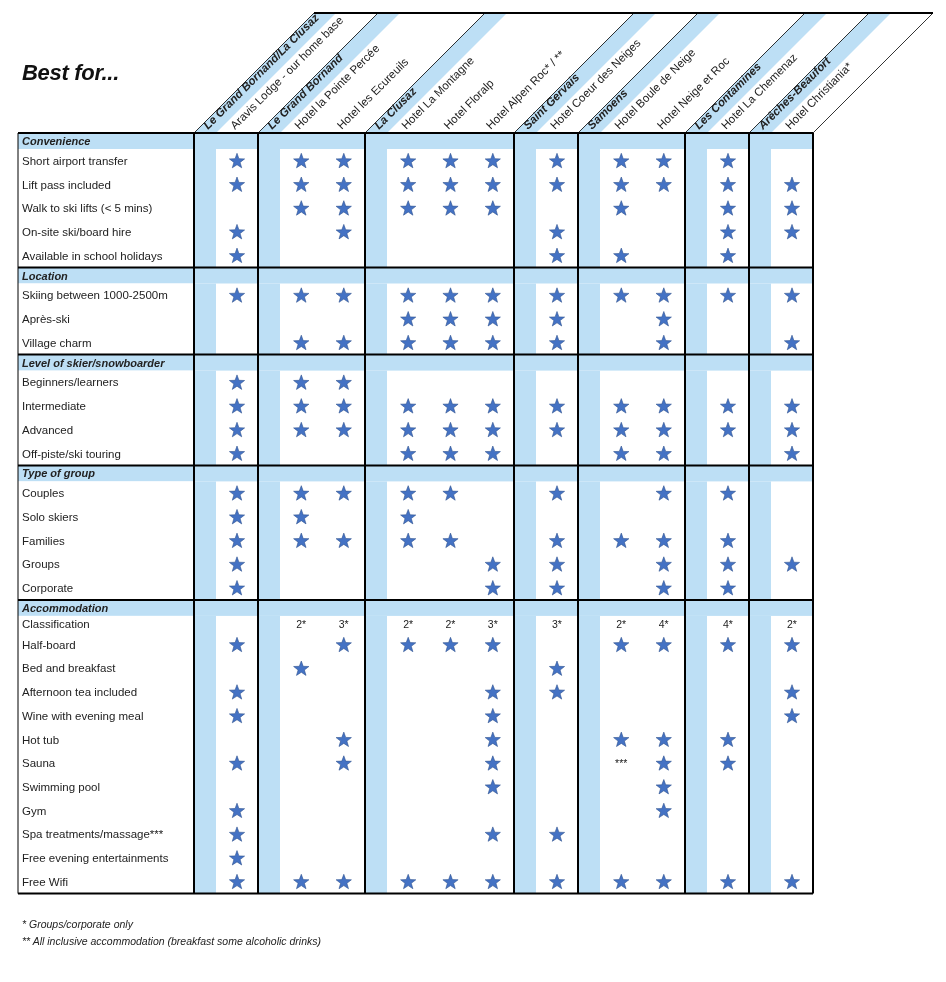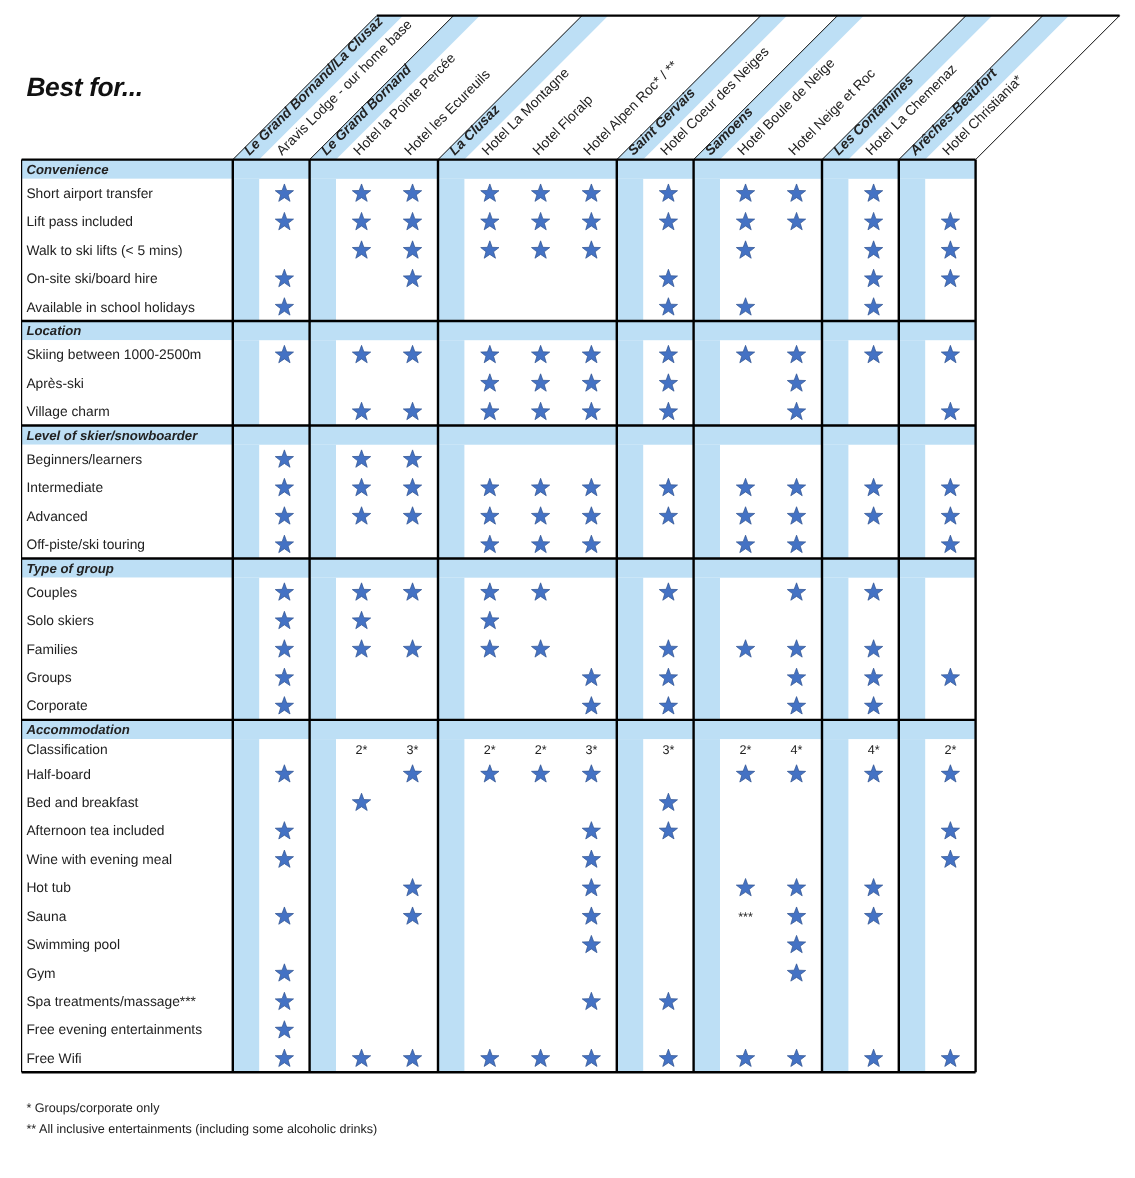--- a/index.html
+++ b/index.html
@@ -4,21 +4,21 @@
 <style>
   html,body{margin:0;padding:0;background:#fff;}
   body{width:946px;height:982px;position:relative;overflow:hidden;font-family:"Liberation Sans",sans-serif;color:#222;}
   #title{position:absolute;left:22px;top:60px;font-size:22px;font-weight:bold;font-style:italic;color:#111;letter-spacing:-0.3px;}
   svg{position:absolute;left:0;top:0;}
   .lbl{font-size:11.5px;fill:#222;}
   .sec{font-size:11px;font-weight:bold;font-style:italic;fill:#222;}
   .hres{font-size:11.5px;font-weight:bold;font-style:italic;fill:#222;}
   .hhot{font-size:11.5px;fill:#222;}
   .cls{font-size:10.5px;fill:#222;}
-  #foot{position:absolute;left:22px;top:916px;font-size:10.5px;line-height:17px;color:#222;}
+  #foot{position:absolute;left:22px;top:916px;font-size:10.5px;line-height:17px;color:#222;font-style:italic;}
 </style>
 </head>
 <body>
 
 <div id="title">Best for...</div>
 
 <svg id="grid" width="946" height="982" xmlns="http://www.w3.org/2000/svg">
     <polygon points="194,133 216,133 336,13 314,13" fill="#BDDFF5"></polygon>
     <polygon points="258,133 280,133 400,13 378,13" fill="#BDDFF5"></polygon>
     <polygon points="365,133 387,133 507,13 485,13" fill="#BDDFF5"></polygon>
@@ -327,14 +327,14 @@
     <line x1="365" y1="133" x2="365" y2="893.6000000000005" stroke="#000" stroke-width="2"></line>
     <line x1="514" y1="133" x2="514" y2="893.6000000000005" stroke="#000" stroke-width="2"></line>
     <line x1="578" y1="133" x2="578" y2="893.6000000000005" stroke="#000" stroke-width="2"></line>
     <line x1="685" y1="133" x2="685" y2="893.6000000000005" stroke="#000" stroke-width="2"></line>
     <line x1="749" y1="133" x2="749" y2="893.6000000000005" stroke="#000" stroke-width="2"></line>
     <line x1="813" y1="133" x2="813" y2="893.6000000000005" stroke="#000" stroke-width="2"></line>
   </svg>
 
 <div id="foot">
   <div>* Groups/corporate only</div>
-  <div>** All inclusive entertainments (including some alcoholic drinks)</div>
+  <div>** All inclusive accommodation (breakfast some alcoholic drinks)</div>
 </div>
 
 </body></html>

